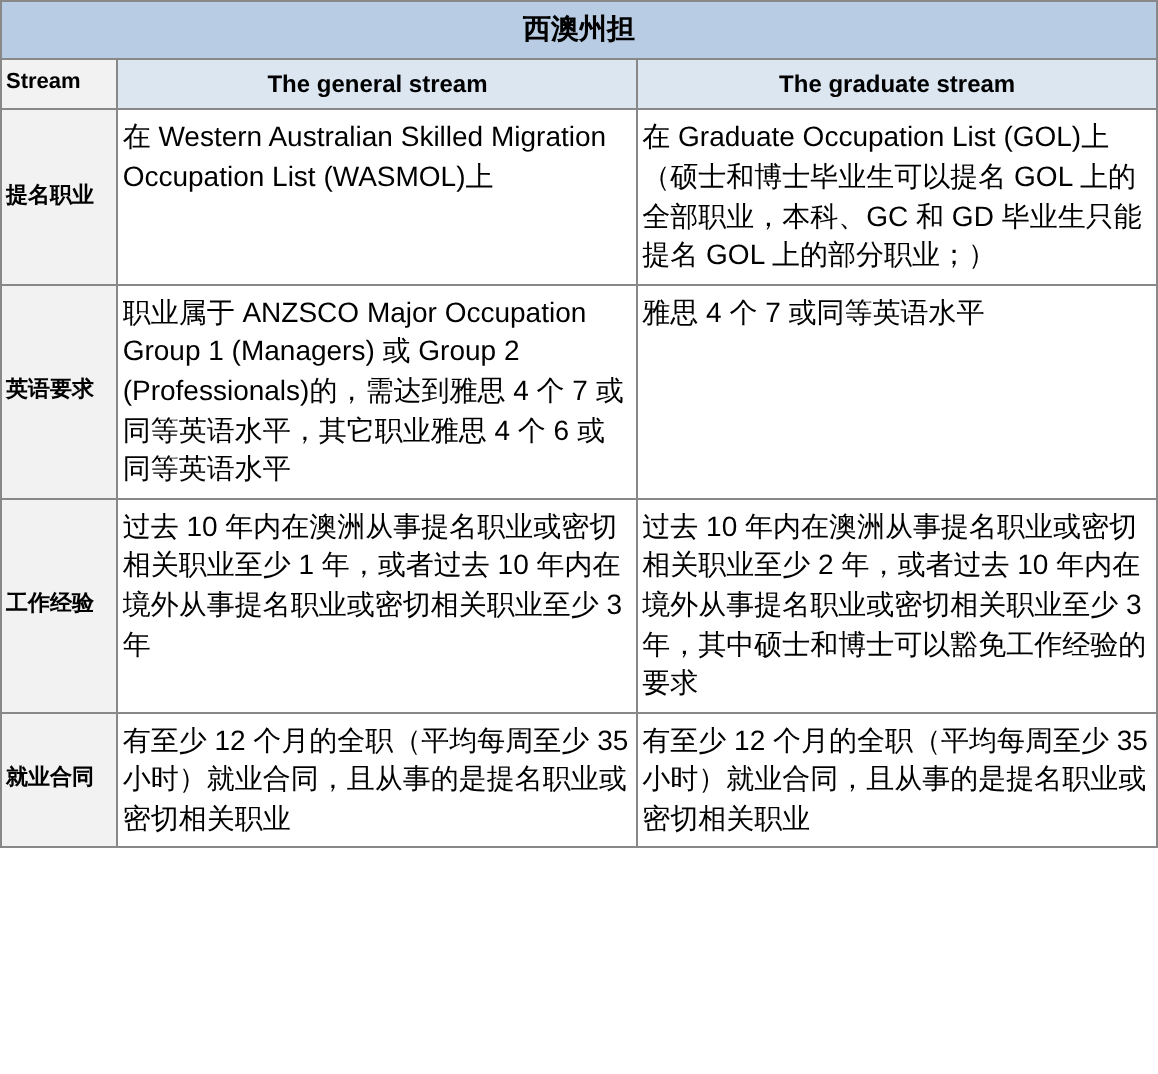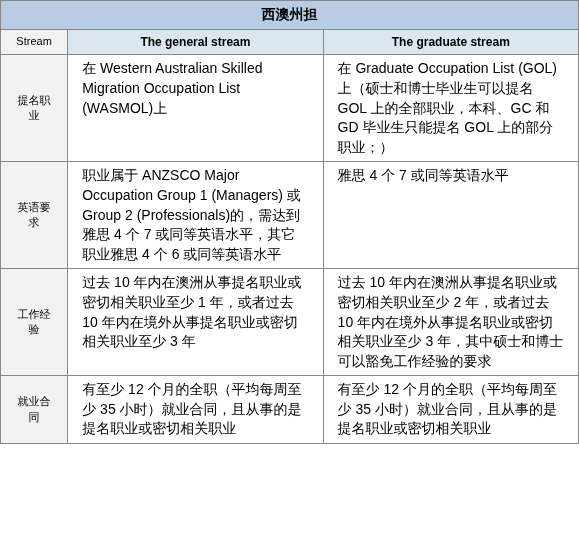--- a/index.html
+++ b/index.html
@@ -30,41 +30,41 @@
       font-weight: bold;
     }
     table {
       border-collapse: collapse;
       width: 100%;
       position: relative;
       z-index: 2;
     }
     th, td {
       border: 1px solid #888;
-      padding: 4px 14px;
+      padding: 4px 2px;
       vertical-align: top;
       line-height: 1.4;
     }
     .header-cell {
       background: #b8cce4;
       text-align: center;
       font-weight: bold;
       font-size: 14px;
       color: #000;
     }
     .col-header {
       background: #dce6f1;
       text-align: center;
       font-weight: bold;
       font-size: 12px;
     }
     .row-label {
       background: #f2f2f2;
-      font-weight: normal;
-      text-align: center;
+      font-weight: bold;
+      text-align: left;
       vertical-align: middle;
       font-size: 11px;
       width: 55px;
     }
     .data-cell {
       background: #fff;
       font-size: 14px;
     }
     .col-general { width: 245px; }
     .col-graduate { width: 245px; }

